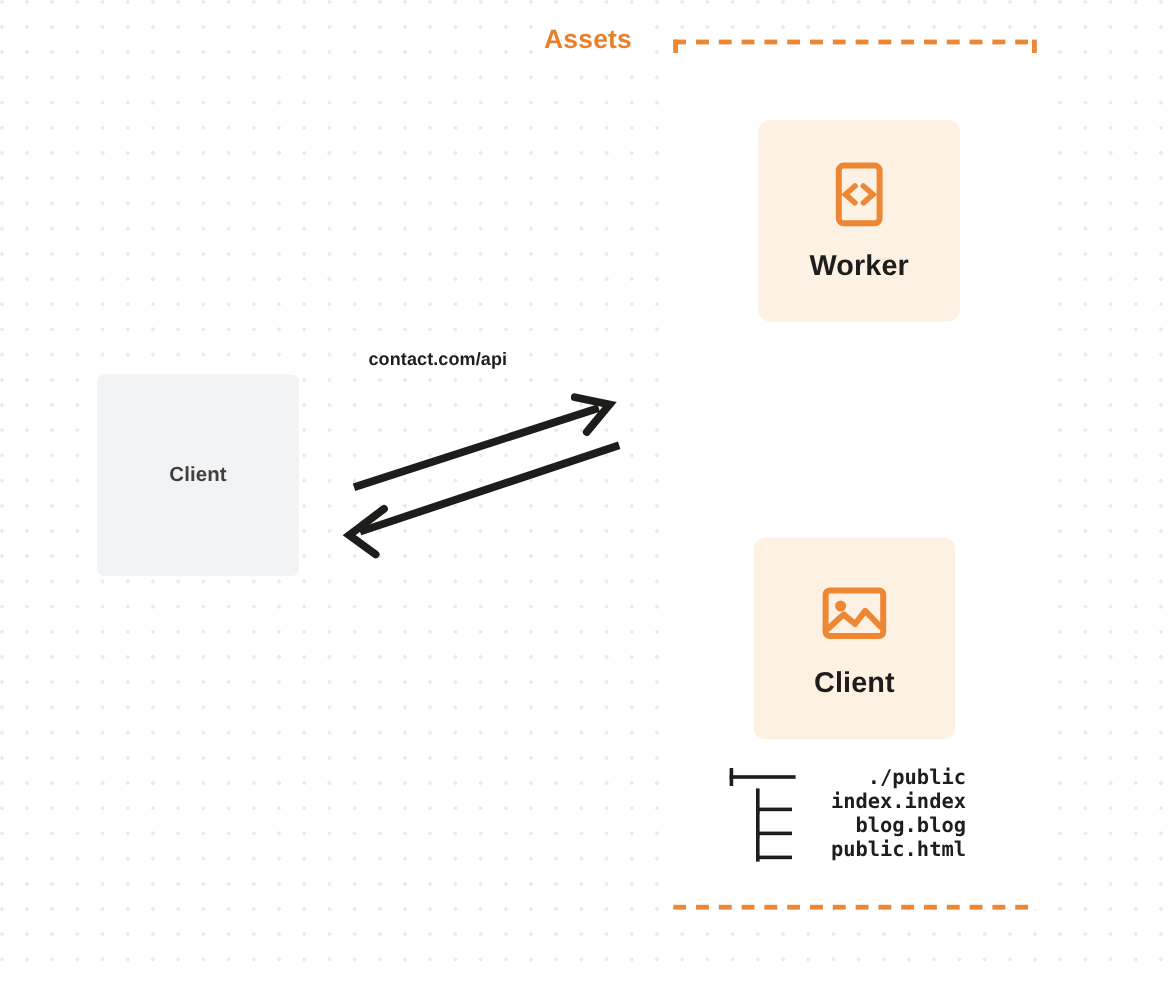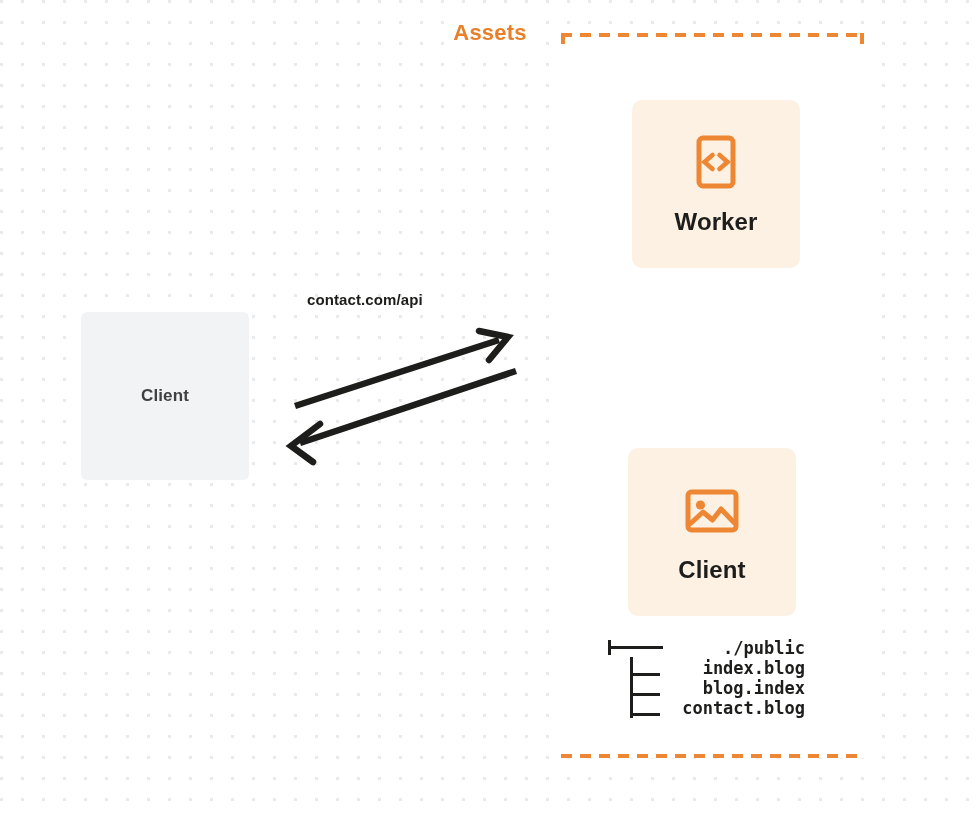--- a/index.html
+++ b/index.html
@@ -271,31 +271,31 @@
         <span class="g-root-tick"></span>
           <span class="g-root-bar"></span>
       </span>
       <span class="tree-name">./public</span>
     </div>
     <div class="tree-row">
       <span class="tree-glyph">
         <span class="g-child-v"></span>
           <span class="g-child-u"></span>
       </span>
-      <span class="tree-name">index.blog</span>
+      <span class="tree-name">index.index</span>
     </div>
     <div class="tree-row">
       <span class="tree-glyph">
         <span class="g-child-v"></span>
           <span class="g-child-u"></span>
       </span>
-      <span class="tree-name">blog.index</span>
+      <span class="tree-name">blog.blog</span>
     </div>
     <div class="tree-row">
       <span class="tree-glyph">
         <span class="g-child-v"></span>
           <span class="g-child-u"></span>
       </span>
-      <span class="tree-name">contact.blog</span>
+      <span class="tree-name">public.html</span>
     </div>
   </div>
 
 </div>
 
 </body></html>

